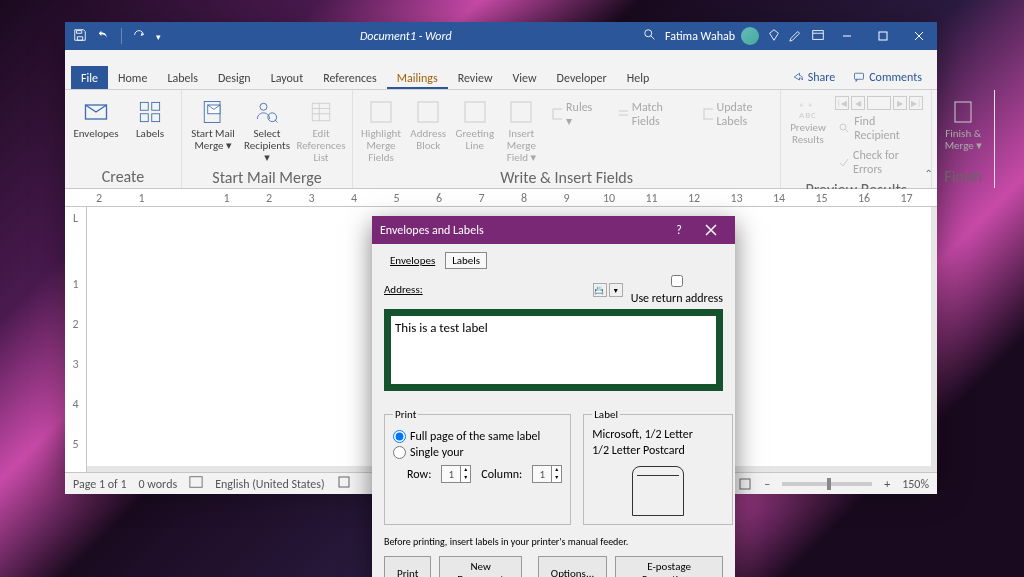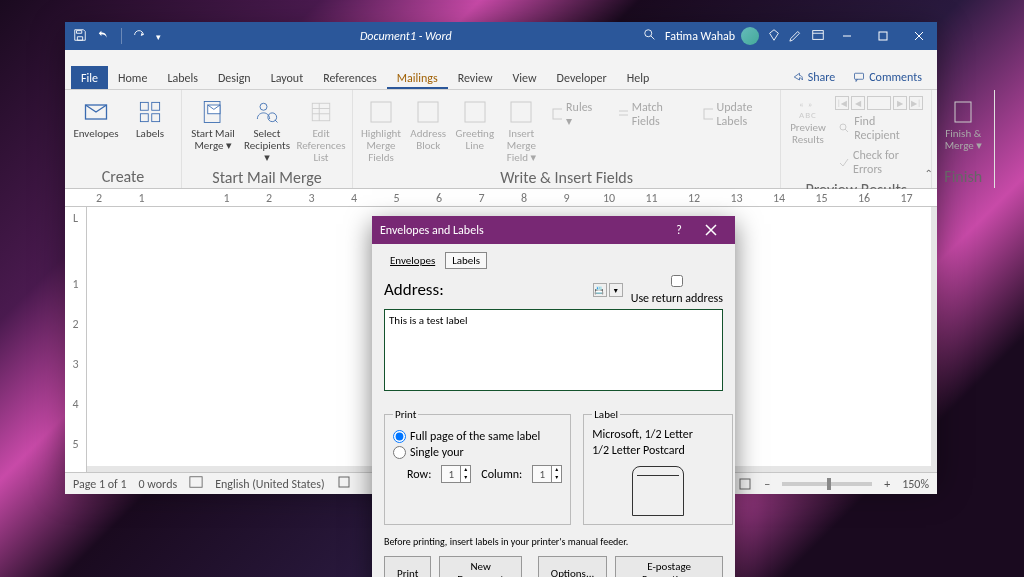--- a/index.html
+++ b/index.html
@@ -50,28 +50,28 @@
 .viewbtns svg{ fill:#666;}
 
 .dialog { position:absolute; left:372px; top:176px; width:363px; background:#f0f0f0; box-shadow:0 8px 24px rgba(0,0,0,.5);margin-top:40px; }
 .dlg-title { height:28px; background:#782874; color:#fff; display:flex; align-items:center; padding:0 8px; font-size:12px;}
 .dlg-title .spacer{flex:1;}
 .dlg-title .dlg-btn{ width:32px; height:28px; display:flex; align-items:center; justify-content:center;}
 .dlg-body { padding:8px 12px 10px; }
 .dlg-tabs { display:flex; gap:4px; margin-bottom:6px;}
 .dlg-tab { padding:2px 6px; font-size:11px; text-decoration:underline;}
 .dlg-tab.active { border:1px solid #888; background:#f8f8f8; text-decoration:none; padding:1px 6px;}
-.fld-label{ font-size:17px; margin-bottom:2px; }
+.fld-label{ font-size:11px; margin-bottom:2px; text-decoration:underline;}
 .addr-row { display:flex; align-items:center; gap:8px; margin-bottom:4px;}
 .addr-row .spacer{flex:1;}
 .addr-icons{ display:flex; gap:2px;}
 .addr-icons span{ width:14px; height:14px; border:1px solid #aaa; font-size:8px; display:inline-flex; align-items:center; justify-content:center;}
 .checkbox-lbl{ font-size:11px; display:flex; align-items:center; gap:4px;flex-direction:column;}
 .checkbox-lbl input{ width:12px; height:12px;}
-.addr-textarea { width:100%; height:82px; border:1px solid #14532d; background:#fff; padding:4px; font-size:11px; font-family:inherit; resize:none;}
+.addr-textarea { width:100%; height:82px; border:7px solid #14532d; background:#fff; padding:4px; font-size:13px; font-family:inherit; resize:none;}
 .fieldset-row{ display:flex; gap:12px; margin-top:14px;}
 fieldset{ border:1px solid #bbb; padding:6px 8px 8px; flex:1; font-size:11px;}
 legend{ font-size:11px; padding:0 2px;}
 .radio-row{ display:flex; align-items:center; gap:4px; margin:2px 0;}
 .spin-row{ display:flex; gap:10px; align-items:center; margin-top:6px; margin-left:14px;}
 .spinner{ width:30px; height:18px; border:1px solid #888; background:#fff; display:inline-flex;}
 .spinner input{ width:18px; border:0; text-align:center; font-size:11px;}
 .spinner .arrows{ width:12px; display:flex; flex-direction:column;}
 .spinner .arrows span{flex:1; font-size:6px; text-align:center; line-height:1; border-left:1px solid #888;}
 .label-preview{ font-size:11px; line-height:1.3;}

